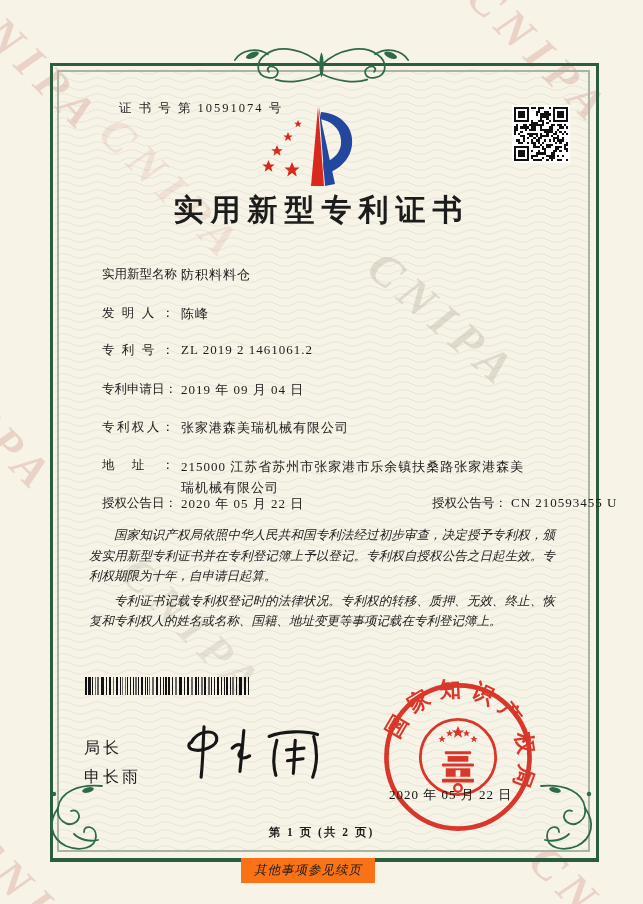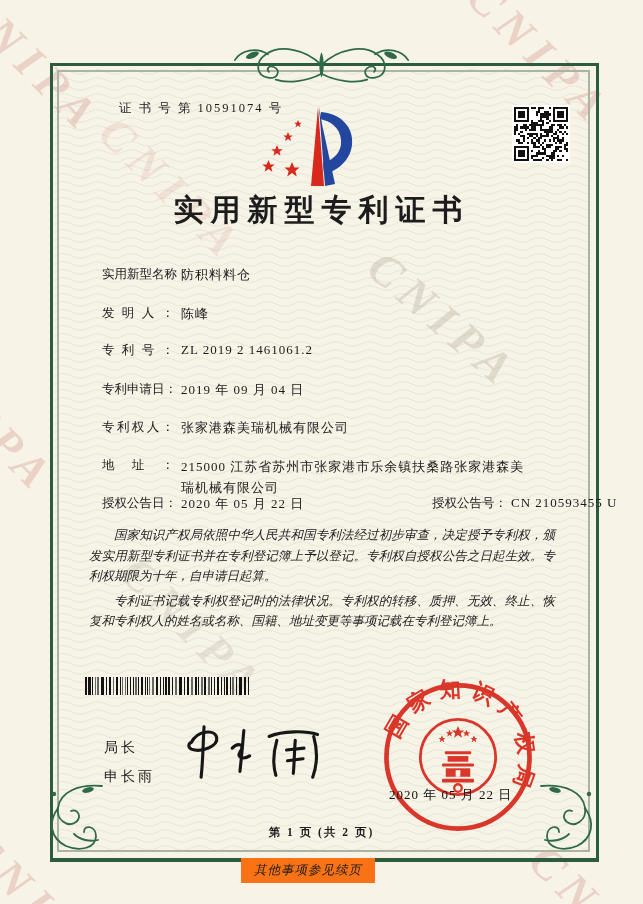--- a/index.html
+++ b/index.html
@@ -42,21 +42,21 @@
     text-align:justify;text-align-last:justify;vertical-align:top;}
   .flabel::after{content:"：";}
   .fvalue{display:inline-block;margin-left:7px;letter-spacing:1px;vertical-align:top;
     white-space:pre-line;}
   .fvalue.addr{width:398px;line-height:20.5px;}
   .grant2{position:absolute;left:330px;top:0;}
   .paras{position:absolute;left:85px;top:521px;width:474px;z-index:3;
     font-size:12.5px;line-height:20.5px;text-align:justify;font-style:italic;}
   .paras p{margin:4px;text-indent:2em;}
   .barcode{position:absolute;left:85px;top:677px;z-index:3;}
-  .signer{position:absolute;left:104px;top:733px;z-index:3;font-size:14px;letter-spacing:3px;line-height:29px;}
+  .signer{position:absolute;left:84px;top:733px;z-index:3;font-size:16px;letter-spacing:3px;line-height:29px;}
   .signature{position:absolute;left:172px;top:720px;z-index:3;}
   .seal{position:absolute;left:378px;top:677px;z-index:4;opacity:.93;}
   .seal-date{position:absolute;left:389px;top:786px;width:140px;z-index:5;
     font-size:13px;letter-spacing:1px;color:#111;}
   .page-info{position:absolute;left:50px;top:825px;width:543px;text-align:center;
     font-size:11.5px;letter-spacing:2px;z-index:3;font-weight:bold;}
   .foot-note{position:absolute;left:241px;top:858px;width:134px;height:25px;line-height:25px;
     background:#f97316;text-align:center;font-size:12.5px;font-style:italic;
     letter-spacing:1px;z-index:3;}
 </style>

